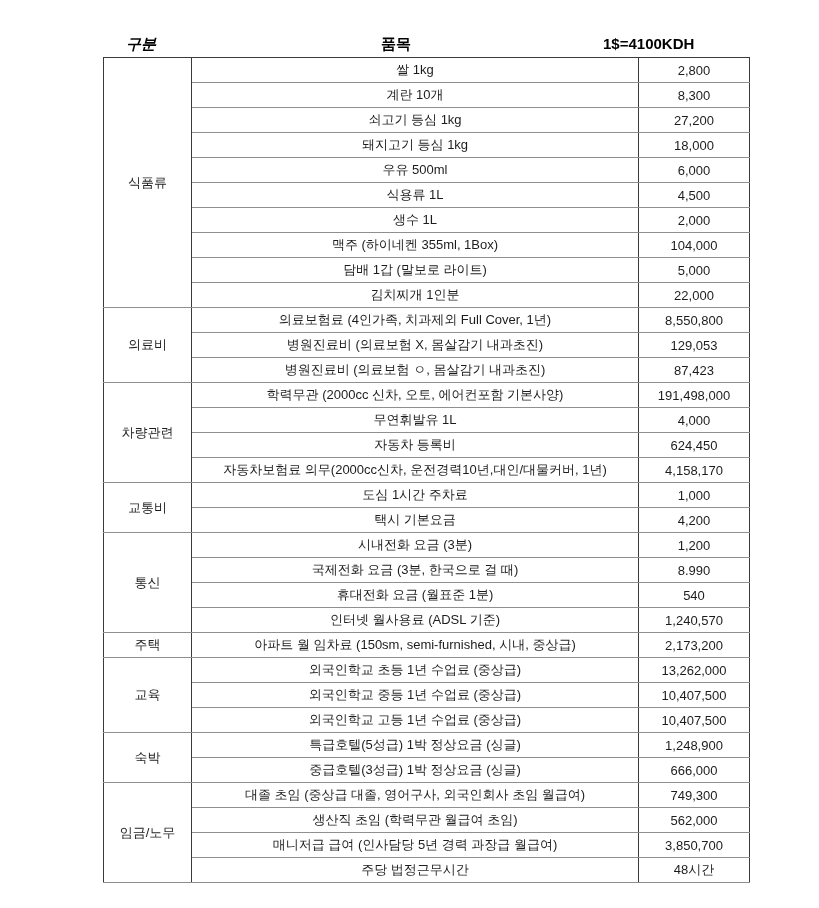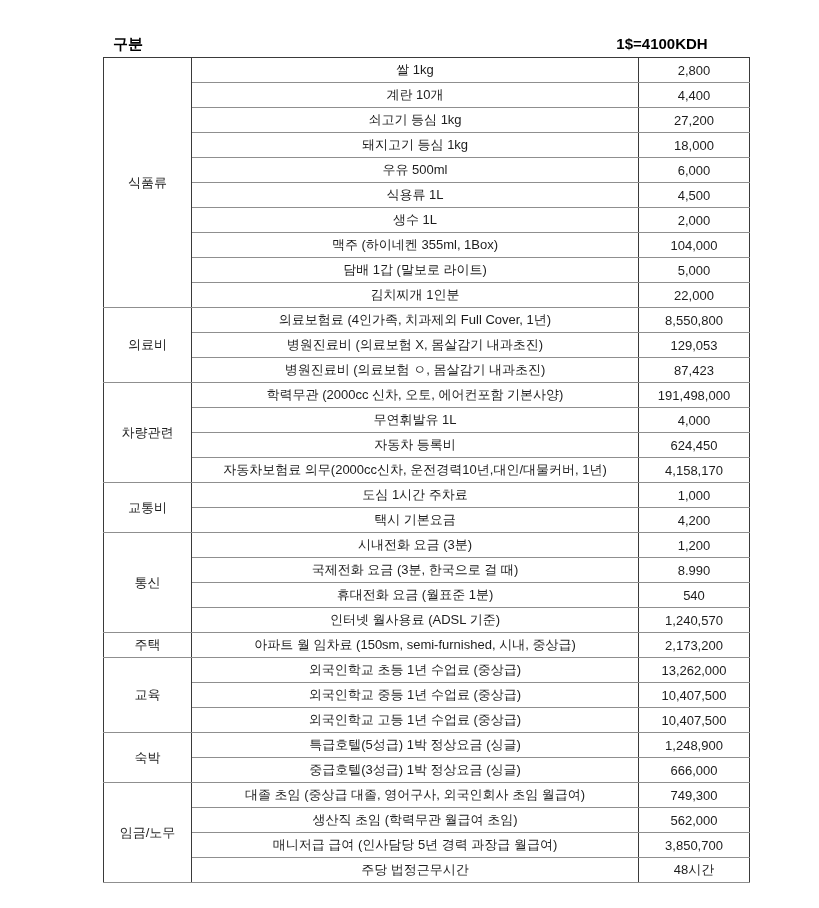--- a/index.html
+++ b/index.html
@@ -20,35 +20,36 @@
     top: 35px;
     left: 103px;
     width: 620px;
     height: 22px;
     font-weight: bold;
     font-size: 15px;
     color: #000000;
   }
   .h-cat {
     position: absolute;
-    left: 10px;
+    left: 0;
     width: 76px;
-    text-align: left;
+    text-align: center;
+    font-style: italic;
   }
   .h-item {
     position: absolute;
     left: 76px;
     width: 434px;
     text-align: center;
   }
   .h-price {
     position: absolute;
     left: 500px;
     width: 118px;
-    text-align: center;
+    text-align: left;
   }
   table.cost-table {
     position: absolute;
     top: 57px;
     left: 103px;
     width: 607px;
     border-collapse: collapse;
     table-layout: fixed;
     font-size: 13px;
     color: #1c1c1c;
@@ -80,33 +81,34 @@
     text-align: center;
     padding-right: 7px;
   }
 </style>
 </head>
 <body>
 
 <div class="page">
   <div class="header-row">
     <span class="h-cat">구분</span>
+    <span class="h-item">품목</span>
     <span class="h-price">1$=4100KDH</span>
   </div>
 
   <table class="cost-table">
     <tbody id="table-body">
         <tr class="group-start">
           <td class="cat" rowspan="10">식품류</td>
           <td class="item">쌀 1kg</td>
           <td class="price">2,800</td>
         </tr>
         <tr>
           <td class="item">계란 10개</td>
-          <td class="price">4,400</td>
+          <td class="price">8,300</td>
         </tr>
         <tr>
           <td class="item">쇠고기 등심 1kg</td>
           <td class="price">27,200</td>
         </tr>
         <tr>
           <td class="item">돼지고기 등심 1kg</td>
           <td class="price">18,000</td>
         </tr>
         <tr>

